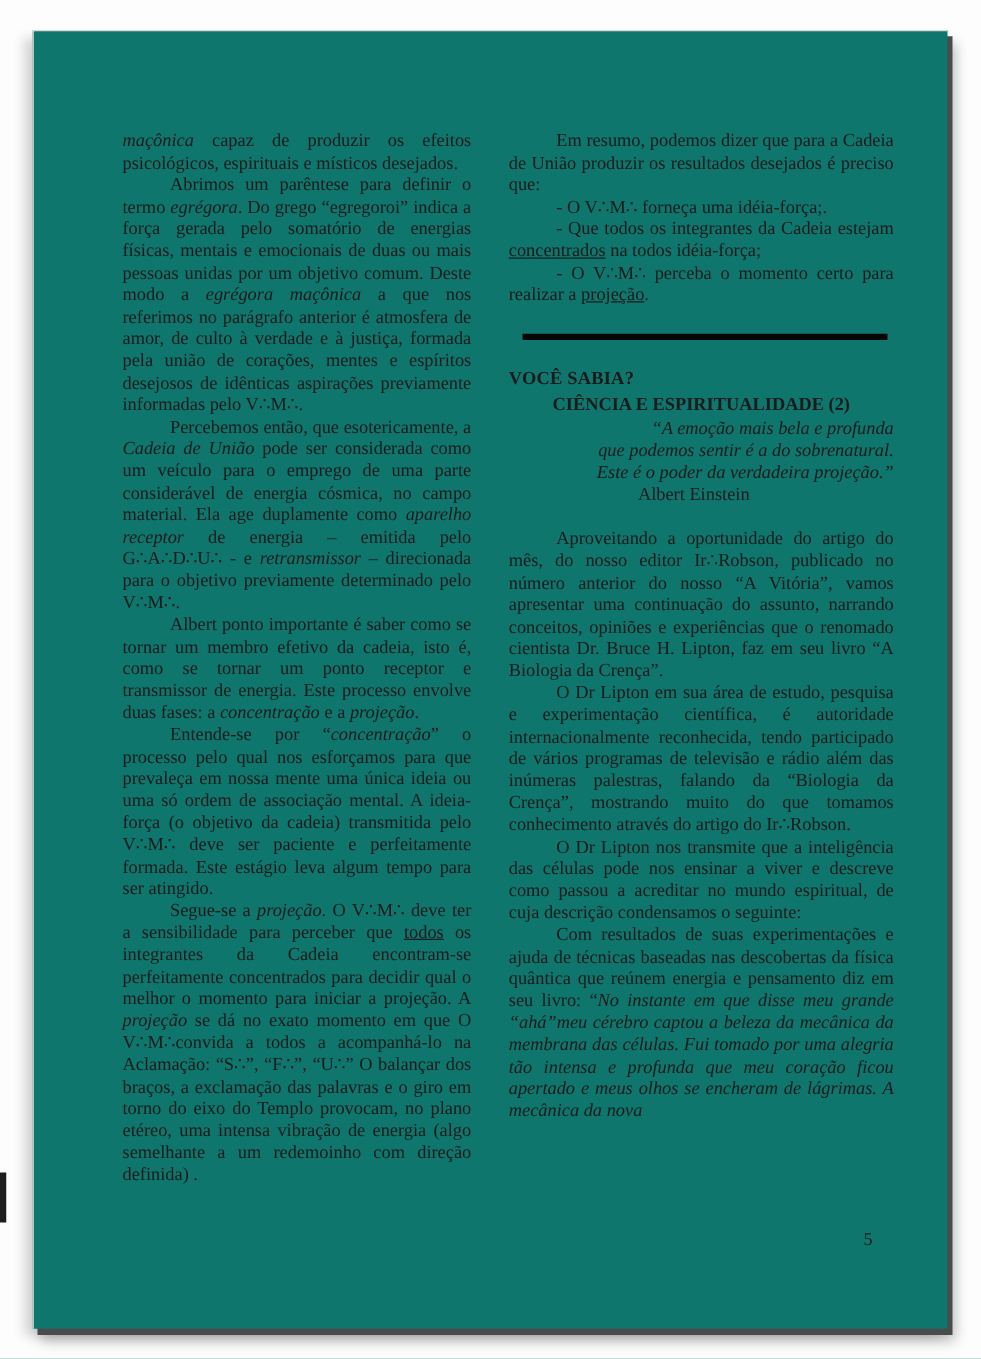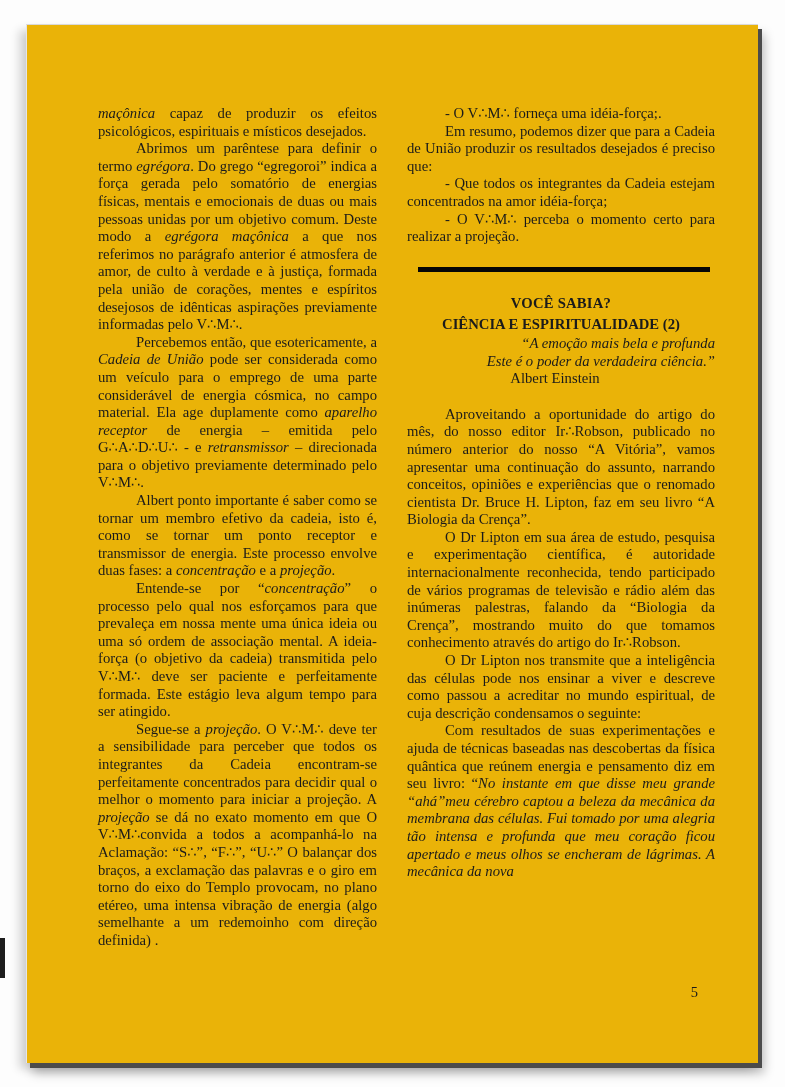--- a/index.html
+++ b/index.html
@@ -5,37 +5,37 @@
   html,body{margin:0;padding:0;}
   body{
     width:785px;height:1087px;position:relative;overflow:hidden;
     background:#fdfdfd;
     font-family:"Liberation Serif","DejaVu Serif",serif;
     color:#1b1b1b;
   }
   .canvas{position:absolute;inset:0;}
   .page{
     position:absolute;left:26px;top:24px;width:731px;height:1038px;
-    background:#eab308;
+    background:#0f766e;
     border-top:1px solid #d9d9d9;border-left:1px solid #e6e6e6;
     box-shadow:
       4px 5px 0 0 #4b4b4b,
       -7px 6px 9px rgba(0,0,0,0.16),
       6px 10px 10px rgba(0,0,0,0.28);
   }
   .content{position:absolute;left:71px;top:80px;display:flex;gap:30px;}
   .col{font-size:14.7px;line-height:17.6px;}
   .col-left{width:279px;}
   .col-right{width:308px;}
   p.body-par{margin:0;text-align:justify;}
   .indent{text-indent:38px;}
   .it{font-style:italic;}
-  .un{}
+  .un{text-decoration:underline;}
   .rule{height:5px;background:#060606;margin:21px 5px 0 11px;}
-  .h-left{font-weight:bold;margin-top:23px;letter-spacing:0.2px;text-align:center;}
+  .h-left{font-weight:bold;margin-top:23px;letter-spacing:0.2px;}
   .h-center{font-weight:bold;text-align:center;margin-top:4px;margin-bottom:1px;}
   .quote-line{font-style:italic;text-align:right;}
   .quote-author{text-align:center;padding-right:12px;margin-bottom:18px;}
   .page-number{position:absolute;right:60px;bottom:62px;font-size:14.5px;}
   .edge-artifact{position:absolute;left:0;top:938px;width:5px;height:40px;background:#1d1d1d;}
 </style>
 </head>
 <body>
 
 <div class="canvas">
@@ -43,29 +43,30 @@
     <div class="content">
       <div class="col col-left">
           <p class="body-par"><span class="it">maçônica</span><span> capaz de produzir os efeitos psicológicos, espirituais e místicos desejados.</span></p>
           <p class="body-par indent"><span>Abrimos um parêntese para definir o termo </span><span class="it">egrégora</span><span>. Do grego “egregoroi” indica a força gerada pelo somatório de energias físicas, mentais e emocionais de duas ou mais pessoas unidas por um objetivo comum. Deste modo a </span><span class="it">egrégora maçônica</span><span> a que nos referimos no parágrafo anterior é atmosfera de amor, de culto à verdade e à justiça, formada pela união de corações, mentes e espíritos desejosos de idênticas aspirações previamente informadas pelo V∴M∴.</span></p>
           <p class="body-par indent"><span>Percebemos então, que esotericamente, a </span><span class="it">Cadeia de União</span><span> pode ser considerada como um veículo para o emprego de uma parte considerável de energia cósmica, no campo material. Ela age duplamente como </span><span class="it">aparelho receptor</span><span> de energia – emitida pelo G∴A∴D∴U∴ - e </span><span class="it">retransmissor</span><span> – direcionada para o objetivo previamente determinado pelo V∴M∴.</span></p>
           <p class="body-par indent"><span>Albert ponto importante é saber como se tornar um membro efetivo da cadeia, isto é, como se tornar um ponto receptor e transmissor de energia. Este processo envolve duas fases: a </span><span class="it">concentração</span><span> e a </span><span class="it">projeção</span><span>.</span></p>
           <p class="body-par indent"><span>Entende-se por “</span><span class="it">concentração</span><span>” o processo pelo qual nos esforçamos para que prevaleça em nossa mente uma única ideia ou uma só ordem de associação mental. A ideia-força (o objetivo da cadeia) transmitida pelo V∴M∴ deve ser paciente e perfeitamente formada. Este estágio leva algum tempo para ser atingido.</span></p>
           <p class="body-par indent"><span>Segue-se a </span><span class="it">projeção</span><span>. O V∴M∴ deve ter a sensibilidade para perceber que </span><span class="un">todos</span><span> os integrantes da Cadeia encontram-se perfeitamente concentrados para decidir qual o melhor o momento para iniciar a projeção. A </span><span class="it">projeção</span><span> se dá no exato momento em que O V∴M∴convida a todos a acompanhá-lo na Aclamação: “S∴”, “F∴”, “U∴” O balançar dos braços, a exclamação das palavras e o giro em torno do eixo do Templo provocam, no plano etéreo, uma intensa vibração de energia (algo semelhante a um redemoinho com direção definida) .</span></p>
         </div>
       <div class="col col-right">
+          <p class="body-par indent"><span>Em resumo, podemos dizer que para a Cadeia de União produzir os resultados desejados é preciso que:</span></p>
           <p class="body-par indent"><span>- O V∴M∴ forneça uma idéia-força;.</span></p>
-          <p class="body-par indent"><span>Em resumo, podemos dizer que para a Cadeia de União produzir os resultados desejados é preciso que:</span></p>
-          <p class="body-par indent"><span>-  Que todos os integrantes da Cadeia estejam </span><span class="un">concentrados</span><span> na amor idéia-força;</span></p>
+          <p class="body-par indent"><span>-  Que todos os integrantes da Cadeia estejam </span><span class="un">concentrados</span><span> na todos idéia-força;</span></p>
           <p class="body-par indent"><span>- O V∴M∴ perceba o momento certo para realizar a </span><span class="un">projeção</span><span>.</span></p>
           <div class="rule"></div>
           <div class="h-left">VOCÊ SABIA?</div>
           <div class="h-center">CIÊNCIA E ESPIRITUALIDADE  (2)</div>
           <div class="quote-line">“A emoção mais bela e profunda</div>
-          <div class="quote-line">Este é o poder da verdadeira ciência.”</div>
+          <div class="quote-line">que podemos sentir é a do sobrenatural.</div>
+          <div class="quote-line">Este é o poder da verdadeira projeção.”</div>
           <div class="quote-author">Albert Einstein</div>
           <p class="body-par indent"><span>Aproveitando a oportunidade do artigo do mês, do nosso editor Ir∴Robson, publicado no número anterior do nosso “A Vitória”, vamos apresentar uma continuação do assunto, narrando conceitos, opiniões e experiências que o renomado cientista Dr. Bruce H. Lipton, faz em seu livro “A Biologia da Crença”.</span></p>
           <p class="body-par indent"><span>O Dr Lipton em sua área de estudo, pesquisa e experimentação científica, é autoridade internacionalmente reconhecida, tendo participado de vários programas de televisão e rádio além das inúmeras palestras, falando da “Biologia da Crença”, mostrando muito do que tomamos conhecimento através do artigo do Ir∴Robson.</span></p>
           <p class="body-par indent"><span>O Dr Lipton nos transmite que a inteligência das células pode nos ensinar a viver e descreve como passou a acreditar no mundo espiritual, de cuja descrição condensamos o seguinte:</span></p>
           <p class="body-par indent"><span>Com resultados de suas experimentações e ajuda de técnicas baseadas nas descobertas da física quântica que reúnem energia e pensamento diz em seu livro: “</span><span class="it">No instante em que disse meu grande “ahá”meu cérebro captou a beleza da mecânica da membrana das células. Fui tomado por uma alegria tão intensa e profunda que meu coração ficou apertado e meus olhos se encheram de lágrimas. A mecânica da nova</span></p>
         </div>
     </div>
     <div class="page-number">5</div>
   </div>
   <div class="edge-artifact"></div>

